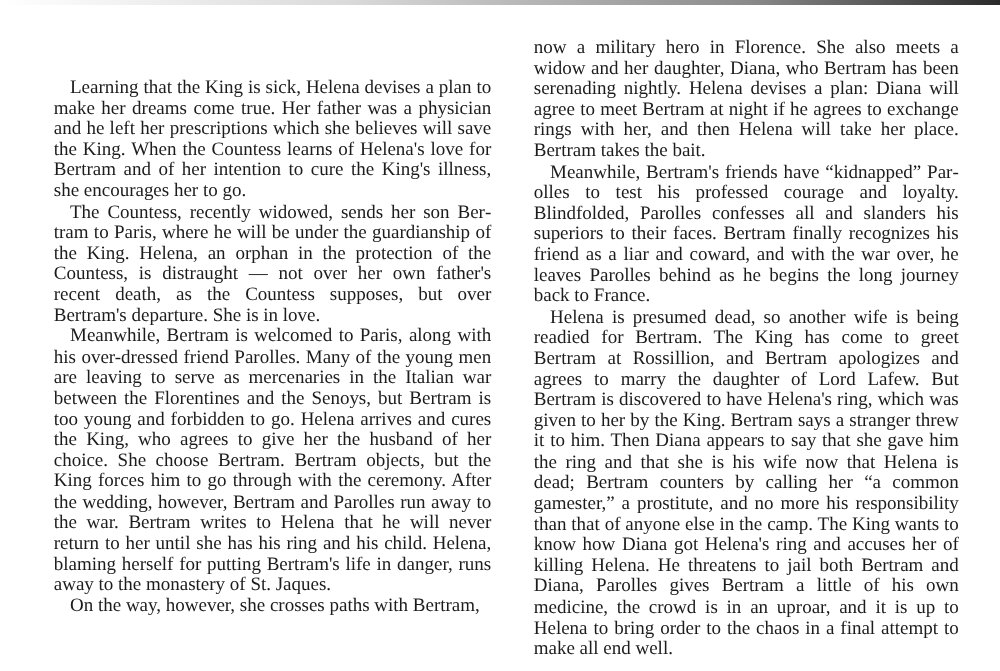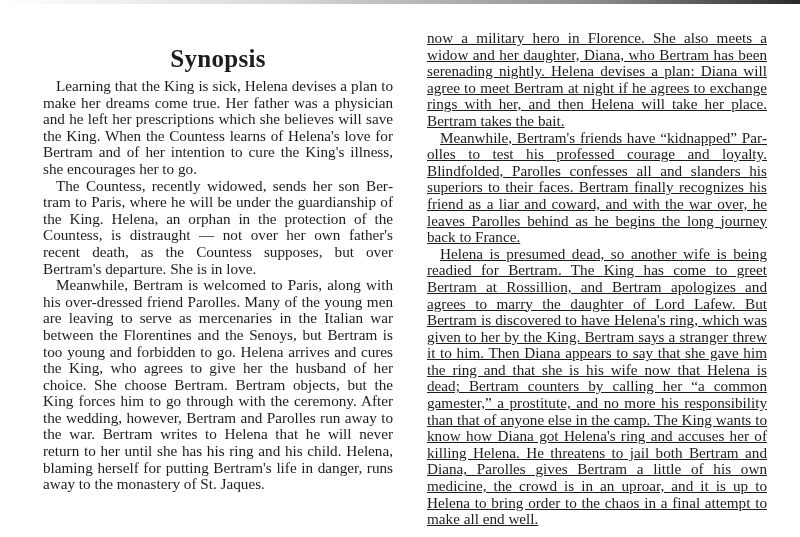--- a/index.html
+++ b/index.html
@@ -12,40 +12,40 @@
     position: absolute; left: 0; top: 0; width: 800px; height: 4px;
     background: linear-gradient(to right, rgba(255,255,255,0) 0%, rgba(180,180,180,0.5) 35%, #8a8a8a 75%, #2a2a2a 100%);
   }
   .spread { position: absolute; left: 0; top: 0; width: 800px; height: 537px; }
   .column {
     position: absolute; top: 0;
     font-size: 15.2px; line-height: 16.6px;
     text-align: justify; hyphens: manual;
   }
   .col-left { left: 43px; width: 350px; top: 62px; }
-  .col-right { left: 427px; width: 340px; top: 30px; text-decoration: underline; }
+  .col-right { left: 427px; width: 340px; top: 30px; }
   .title {
     text-align: center; font-weight: bold; font-size: 25px; line-height: 30px;
     margin: 0 0 4px 0; letter-spacing: 0.3px;
   }
   .col-left .title { margin-top: -18px; }
   p { margin: 0; text-indent: 13px; }
   p.cont { text-indent: 0; }
 </style>
 </head>
 <body>
 
 <div class="top-band"></div>
 
 <div class="spread">
   <div class="column col-left">
-    <h1 class="title">Synopsis</h1>
     <p>Learning that the King is sick, Helena devises a plan to make her dreams come true. Her father was a physi­cian and he left her prescriptions which she believes will save the King. When the Countess learns of Helena's love for Bertram and of her intention to cure the King's illness, she encourages her to go.</p>
     <p>The Countess, recently widowed, sends her son Ber­tram to Paris, where he will be under the guardianship of the King. Helena, an orphan in the protection of the Countess, is distraught — not over her own father's recent death, as the Countess supposes, but over Bertram's departure. She is in love.</p>
     <p>Meanwhile, Bertram is welcomed to Paris, along with his over-dressed friend Parolles. Many of the young men are leaving to serve as mercenaries in the Italian war between the Florentines and the Senoys, but Bertram is too young and forbidden to go. Helena arrives and cures the King, who agrees to give her the husband of her choice. She choose Bertram. Bertram objects, but the King forces him to go through with the ceremony. After the wedding, however, Bertram and Parolles run away to the war. Bertram writes to Helena that he will never return to her until she has his ring and his child. Helena, blaming herself for putting Bertram's life in danger, runs away to the monastery of St. Jaques.</p>
+    <p>On the way, however, she crosses paths with Bertram,</p>
   </div>
 
   <div class="column col-right">
     <p class="cont">now a military hero in Florence. She also meets a widow and her daughter, Diana, who Bertram has been serenad­ing nightly. Helena devises a plan: Diana will agree to meet Bertram at night if he agrees to exchange rings with her, and then Helena will take her place. Bertram takes the bait.</p>
     <p>Meanwhile, Bertram's friends have “kidnapped” Par­olles to test his professed courage and loyalty. Blindfolded, Parolles confesses all and slanders his superiors to their faces. Bertram finally recognizes his friend as a liar and coward, and with the war over, he leaves Parolles behind as he begins the long journey back to France.</p>
     <p>Helena is presumed dead, so another wife is being readied for Bertram. The King has come to greet Bertram at Rossillion, and Bertram apologizes and agrees to marry the daughter of Lord Lafew. But Bertram is discovered to have Helena's ring, which was given to her by the King. Bertram says a stranger threw it to him. Then Diana appears to say that she gave him the ring and that she is his wife now that Helena is dead; Bertram counters by calling her “a common gamester,” a prostitute, and no more his responsibility than that of anyone else in the camp. The King wants to know how Diana got Helena's ring and accuses her of killing Helena. He threatens to jail both Bertram and Diana, Parolles gives Bertram a little of his own medicine, the crowd is in an uproar, and it is up to Helena to bring order to the chaos in a final attempt to make all end well.</p>
   </div>
 </div>
 
 </body></html>

